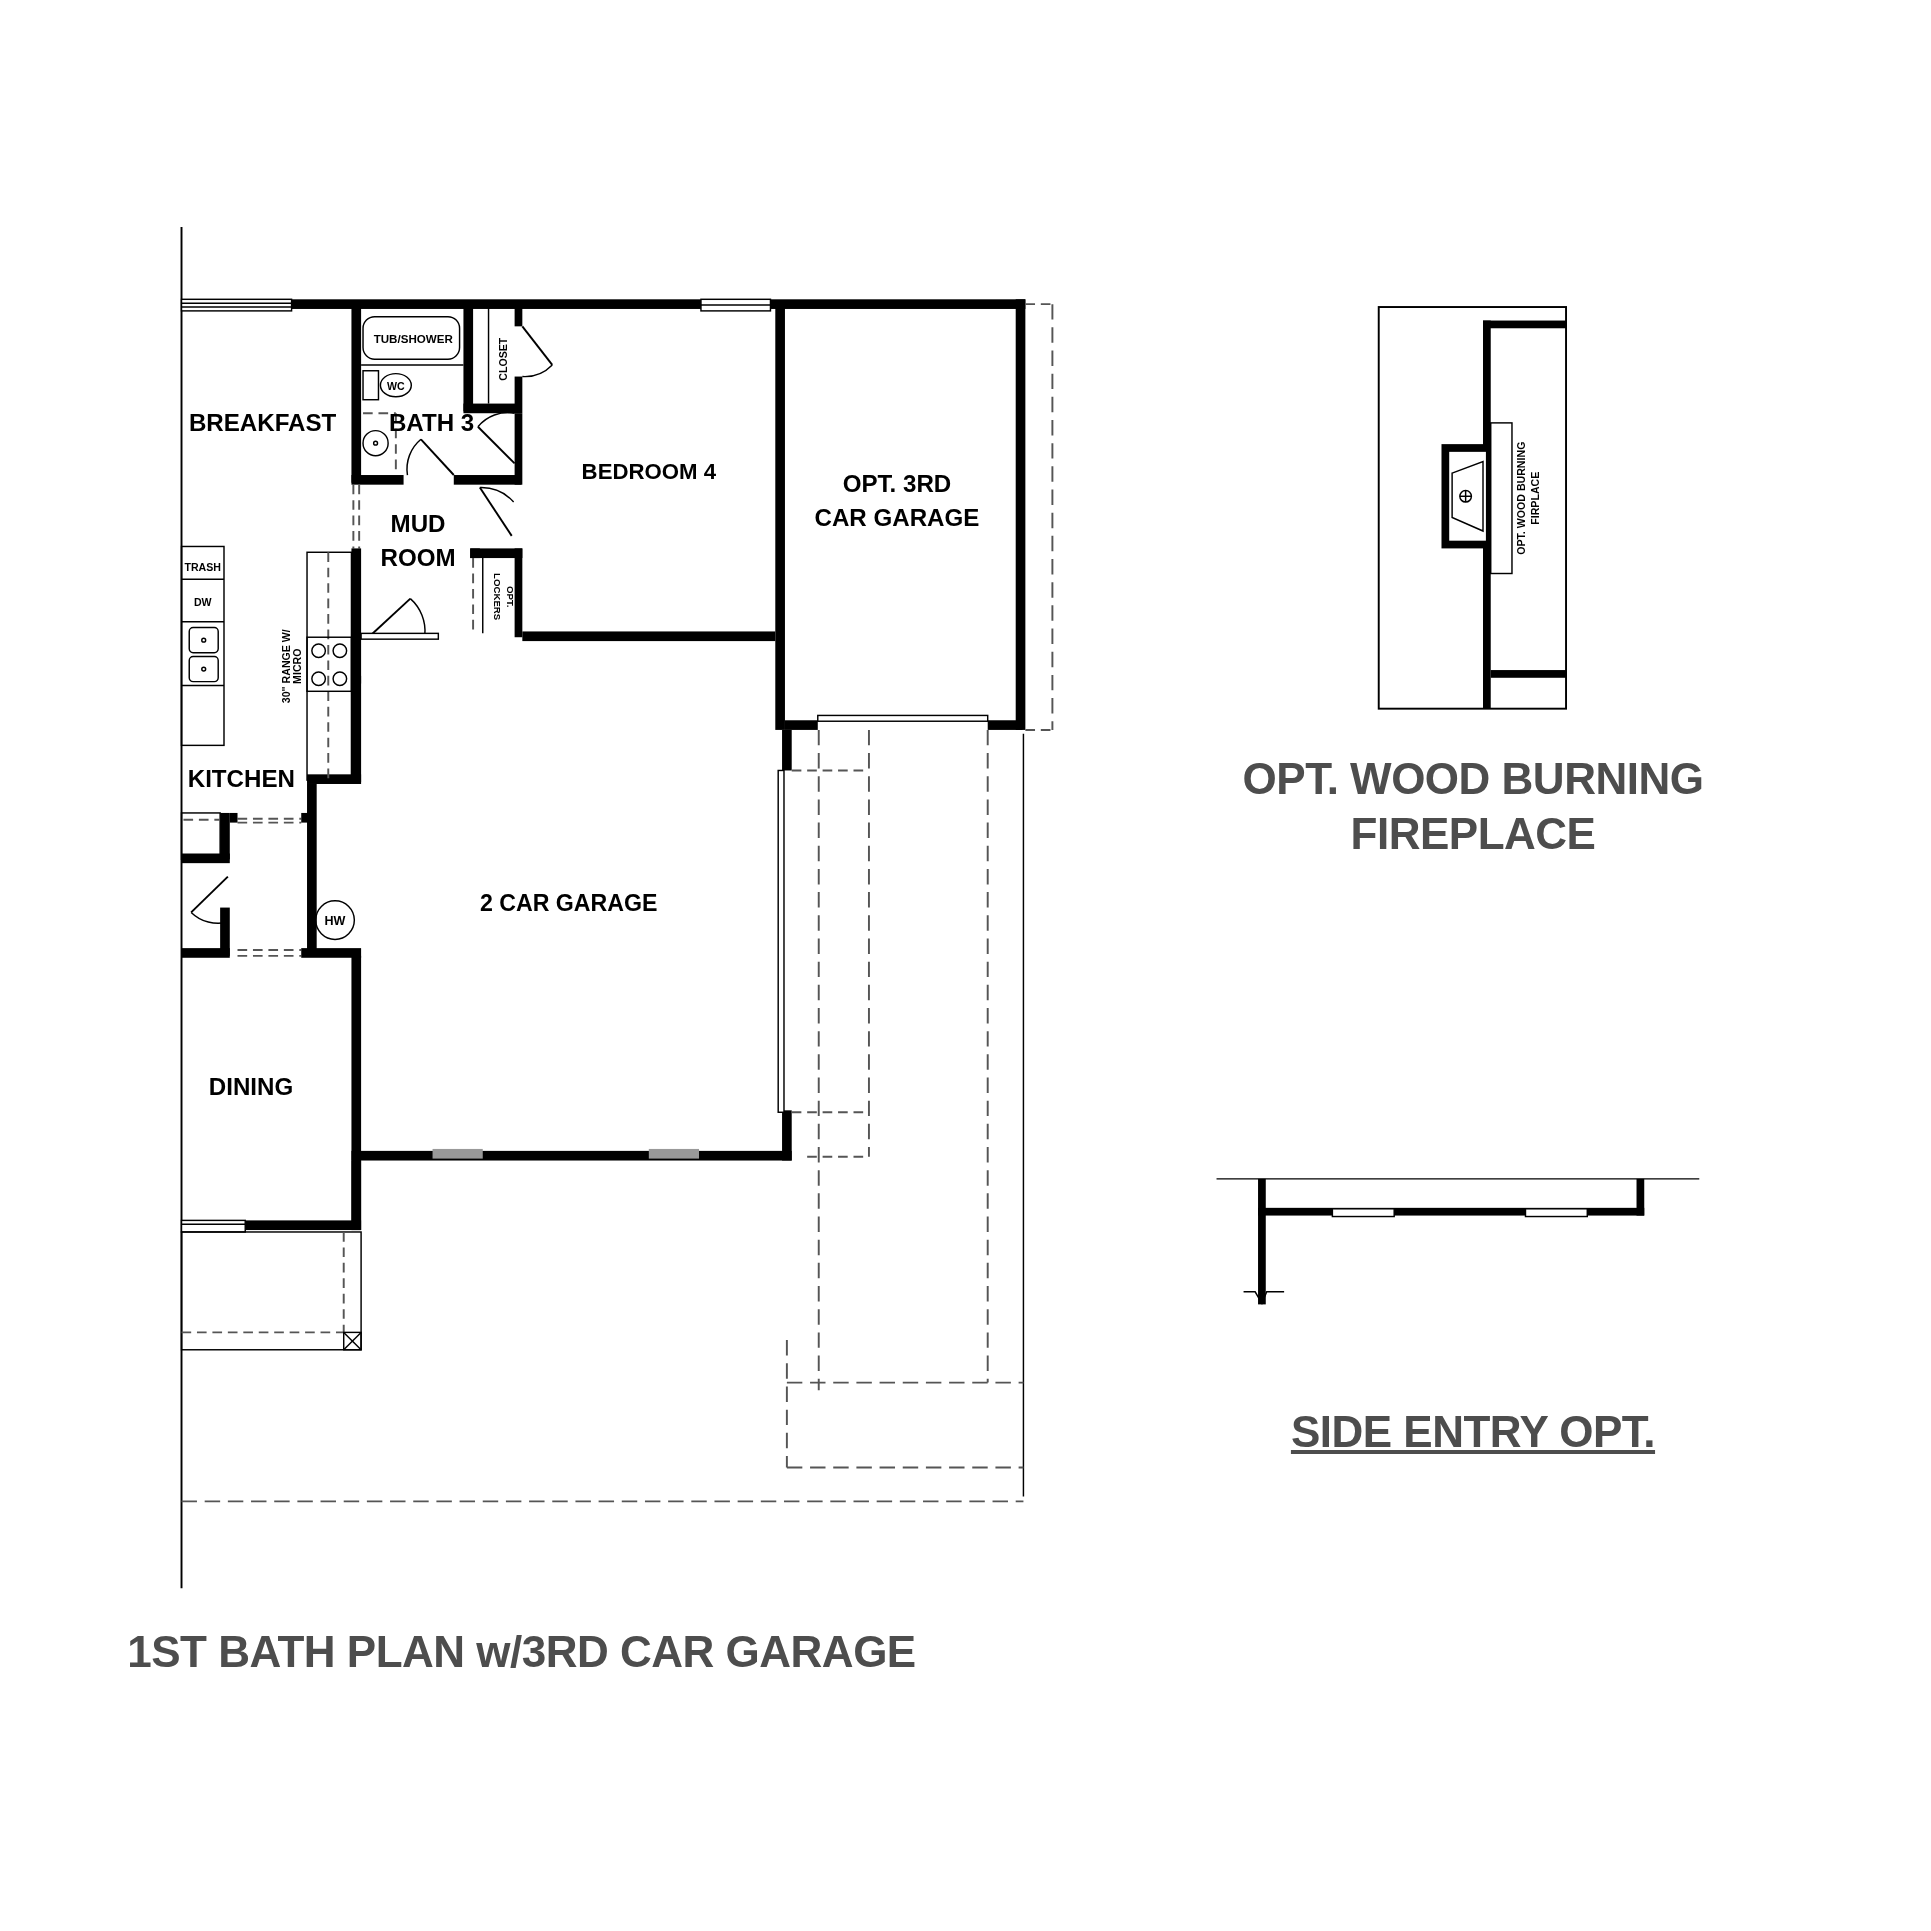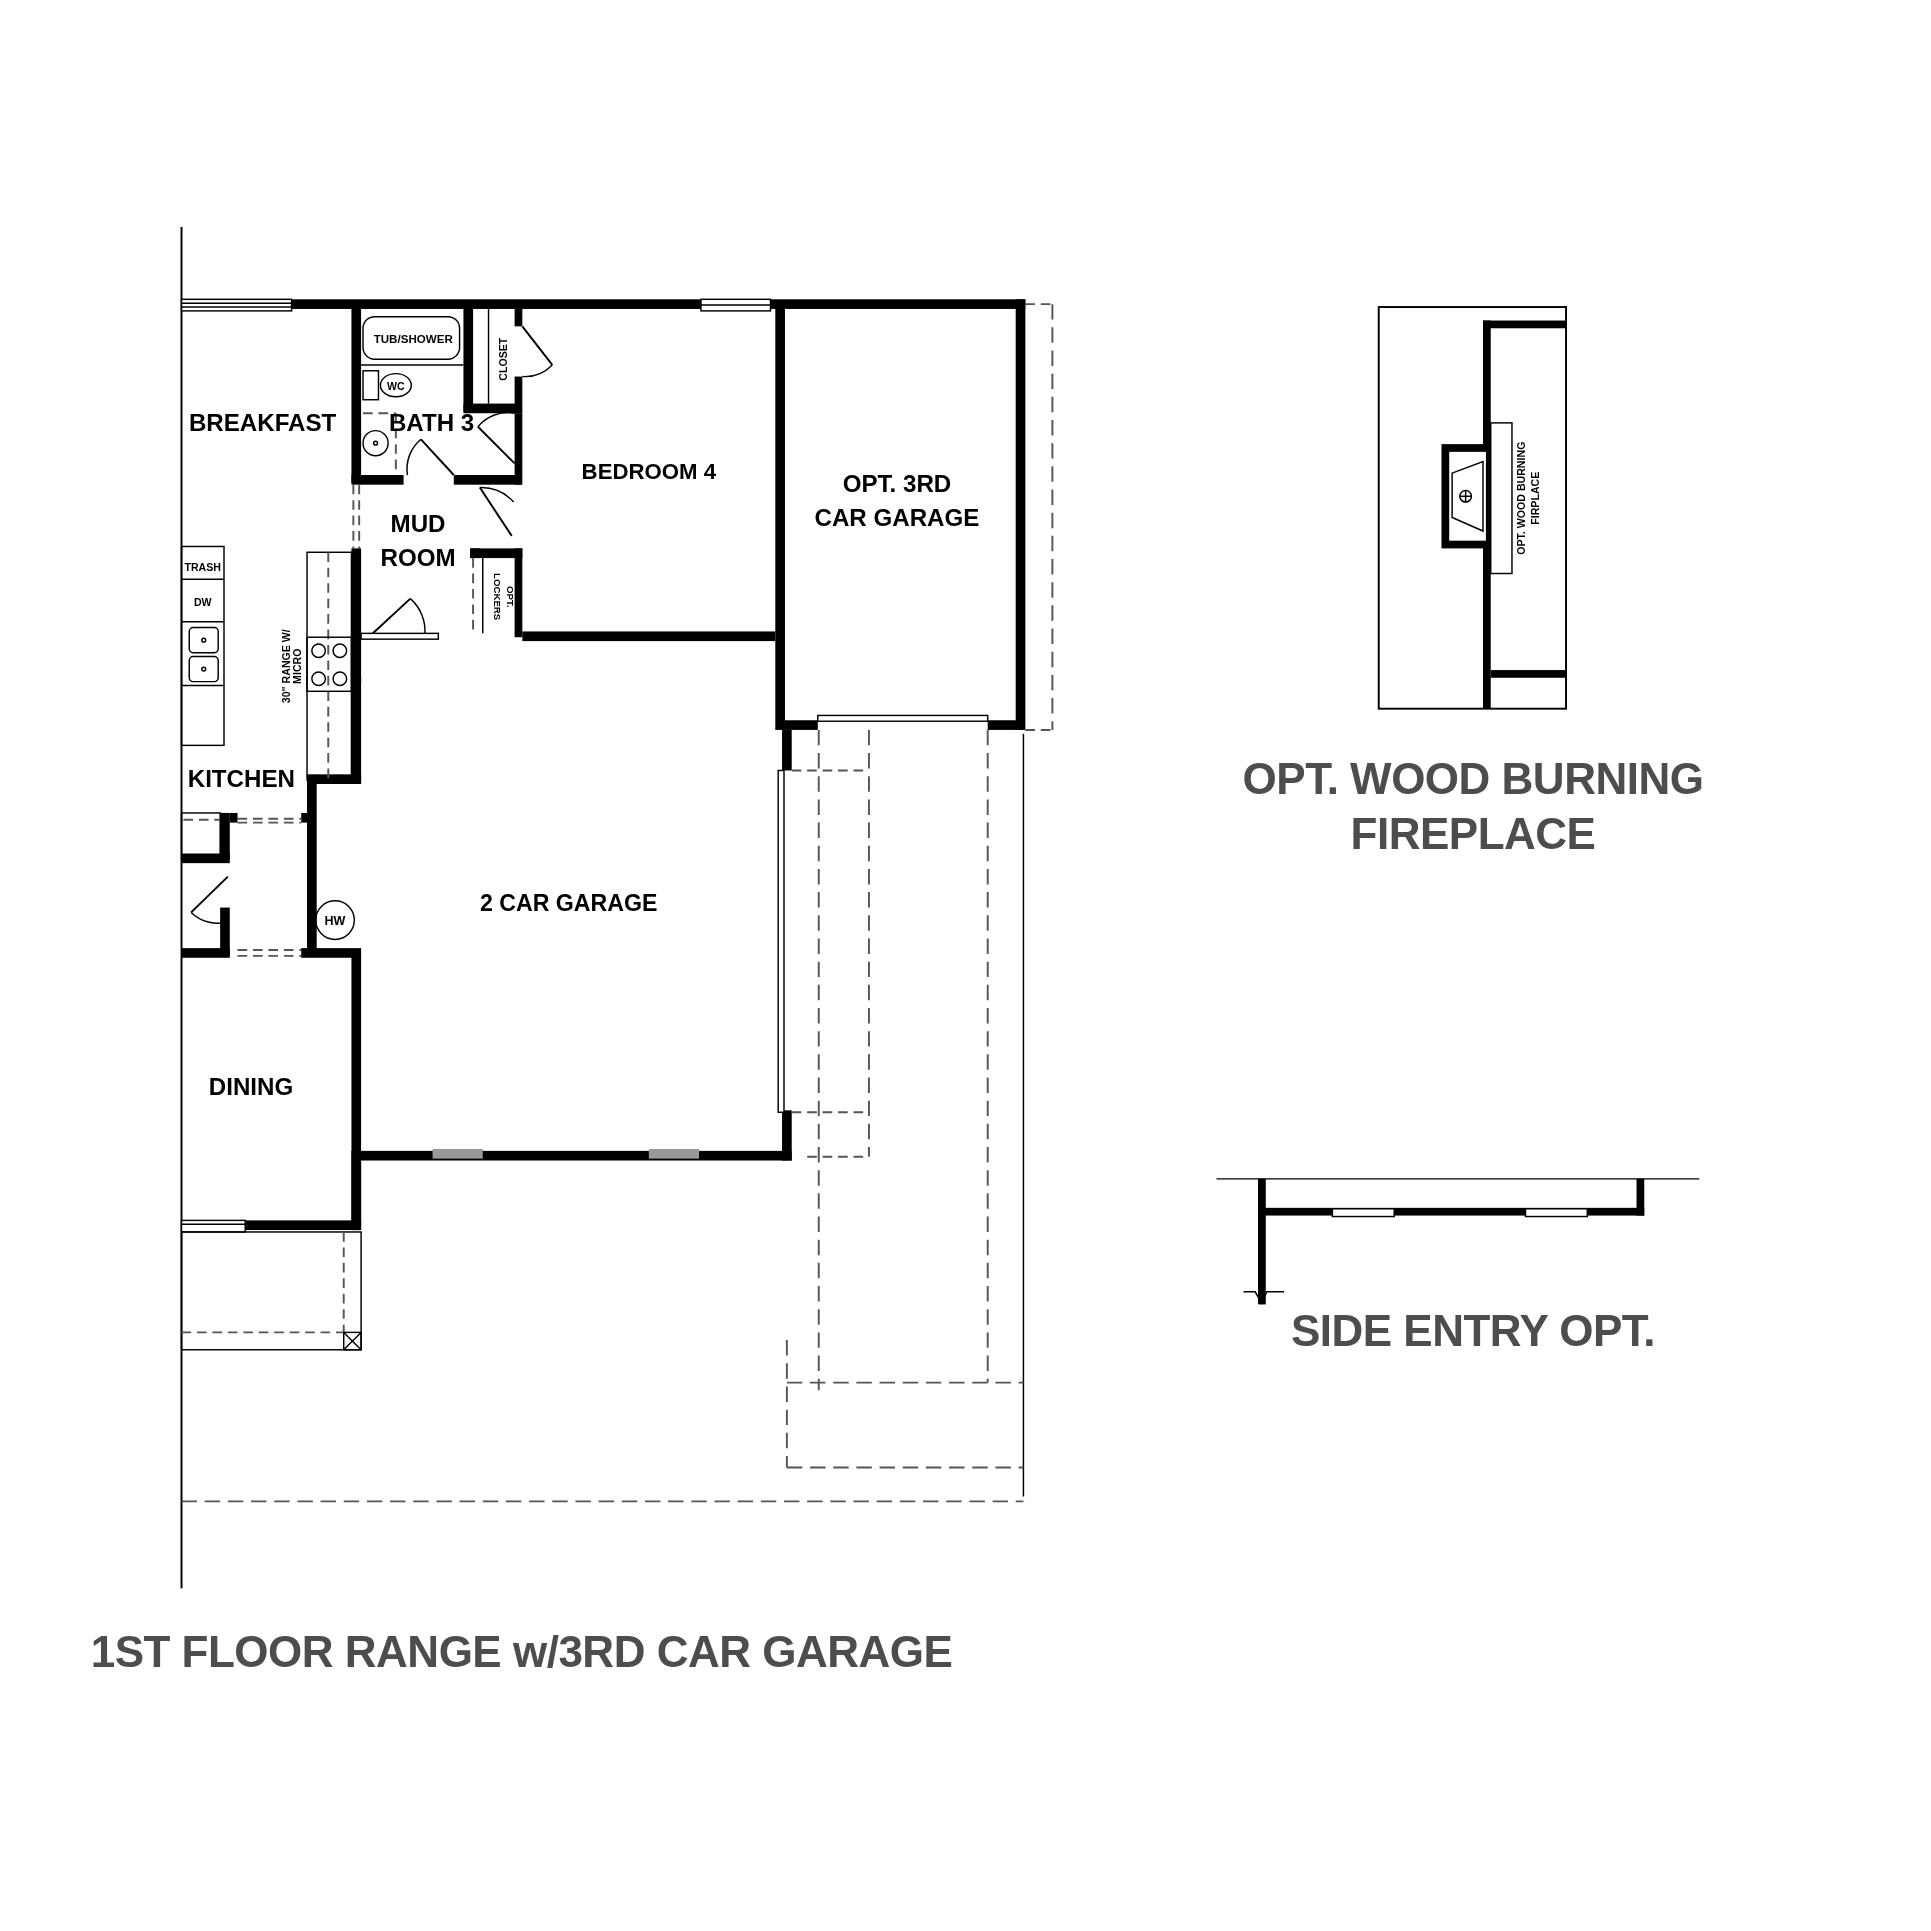--- a/index.html
+++ b/index.html
@@ -240,24 +240,24 @@
     <rect x="1303" y="1221" width="8" height="130" class="wall"></rect>
     <rect x="1303" y="1251" width="400" height="8" class="wall"></rect>
     <rect x="1695" y="1221" width="8" height="38" class="wall"></rect>
     <rect x="1380" y="1252" width="64" height="8" class="win"></rect>
     <rect x="1580" y="1252" width="64" height="8" class="win"></rect>
     <path d="M1288 1338 L1300 1338 L1307 1350 L1312 1338 L1330 1338" class="thin1"></path>
   </g>
 </svg>
 
 <div class="title" style="left:58px; top:1624px; width:927px; font-size:44px;">
-  <div>1ST FLOOR RANGE w/3RD CAR GARAGE</div>
+  <div>1ST BATH PLAN w/3RD CAR GARAGE</div>
 </div>
 
 <div class="title" style="left:1159px; top:751px; width:628px; font-size:44px;">
   <div>OPT. WOOD BURNING</div>
   <div>FIREPLACE</div>
 </div>
 
-<div class="title" style="left:1159px; top:1303px; width:628px; font-size:44px;">
+<div class="title" style="left:1159px; top:1404px; width:628px; font-size:44px;text-decoration:underline;">
   <div>SIDE ENTRY OPT.</div>
 </div>
 
 
 </body></html>

